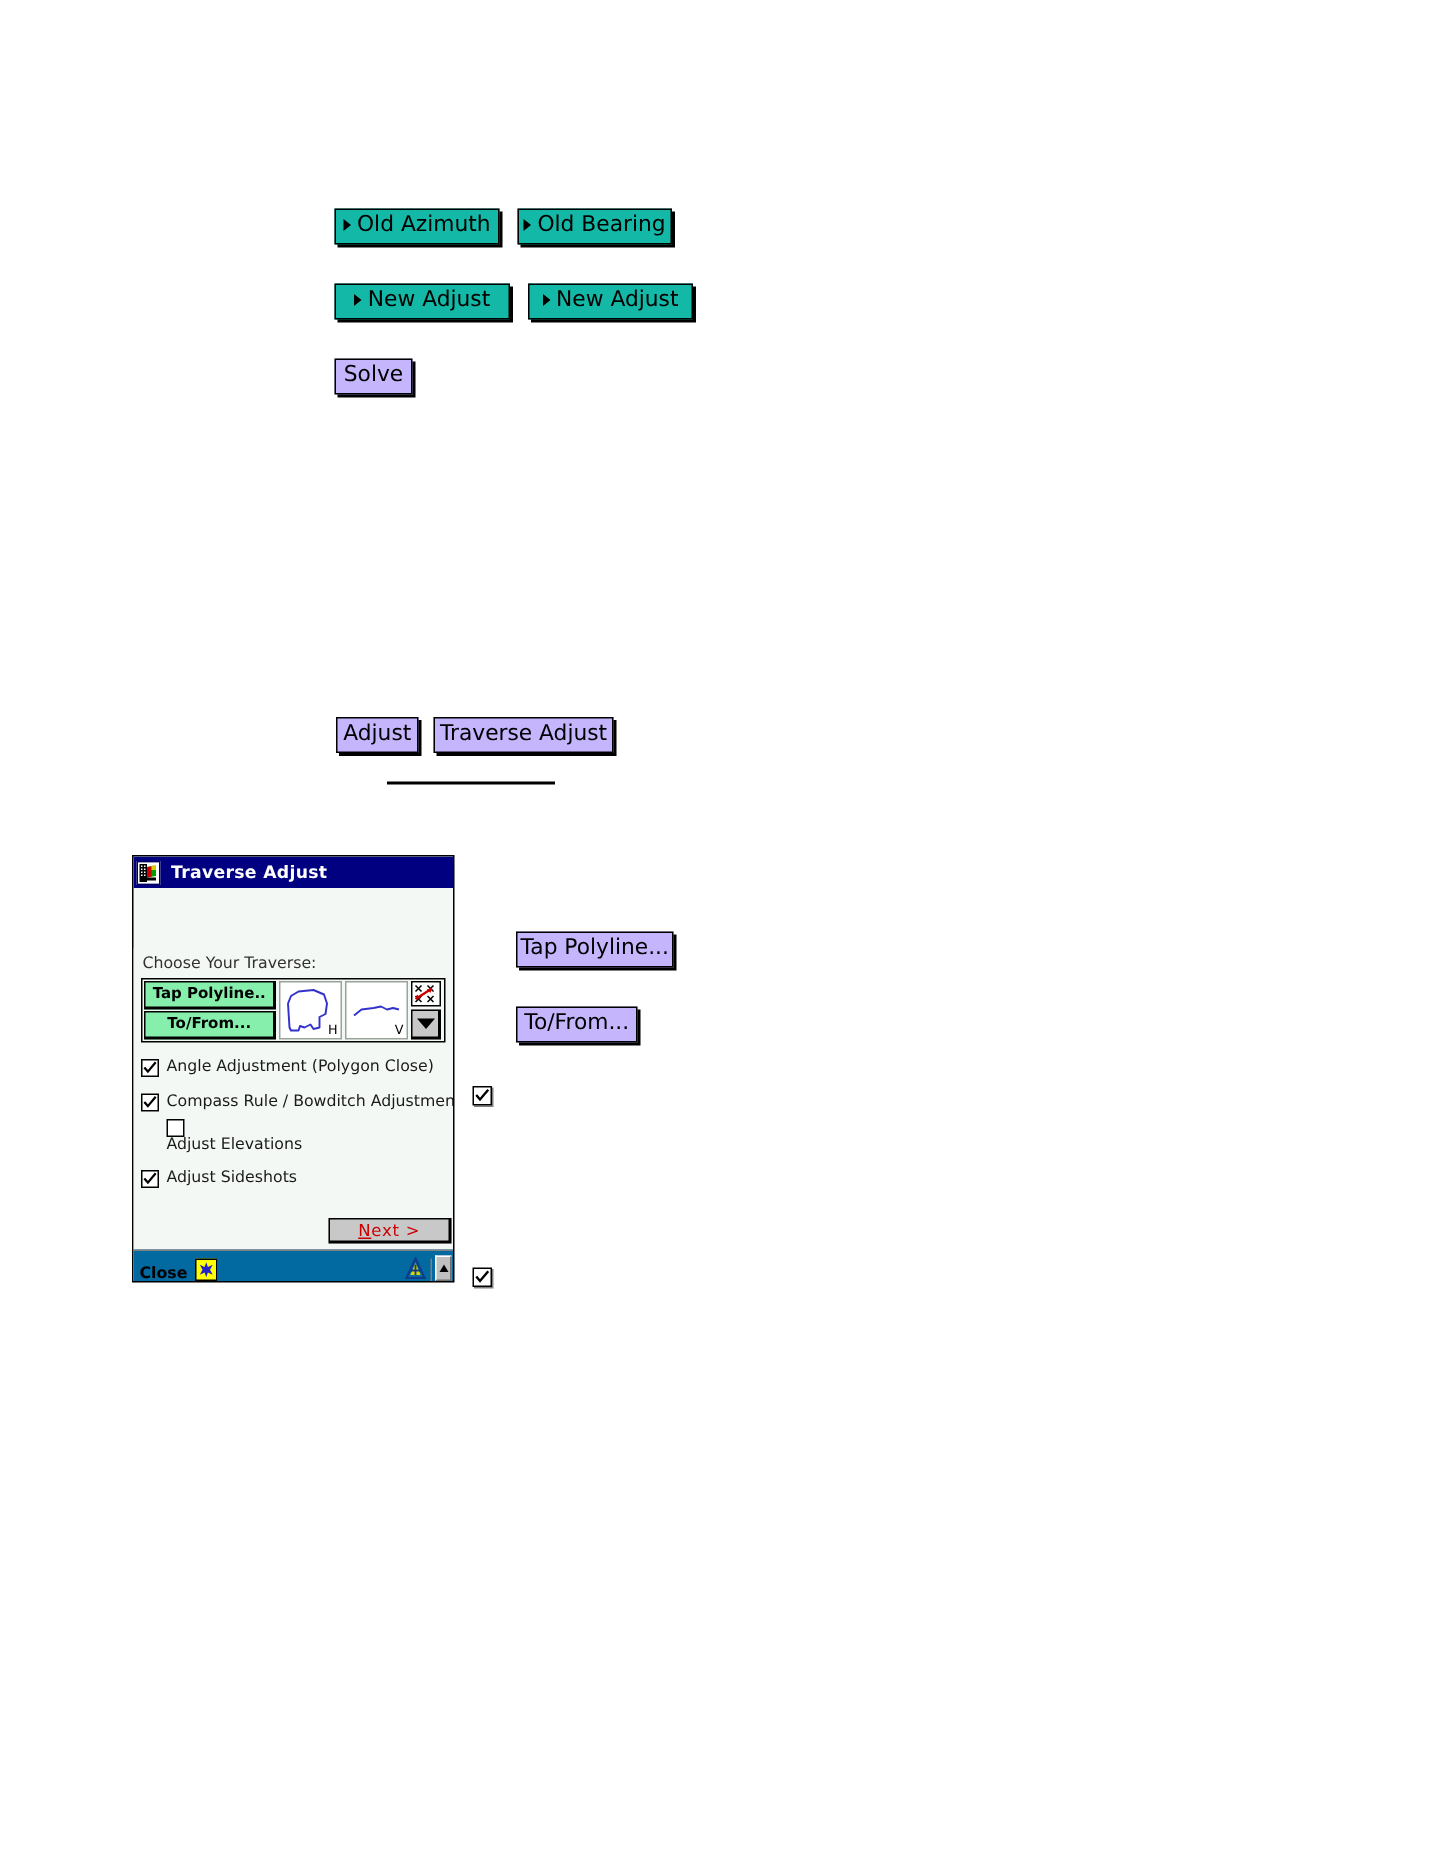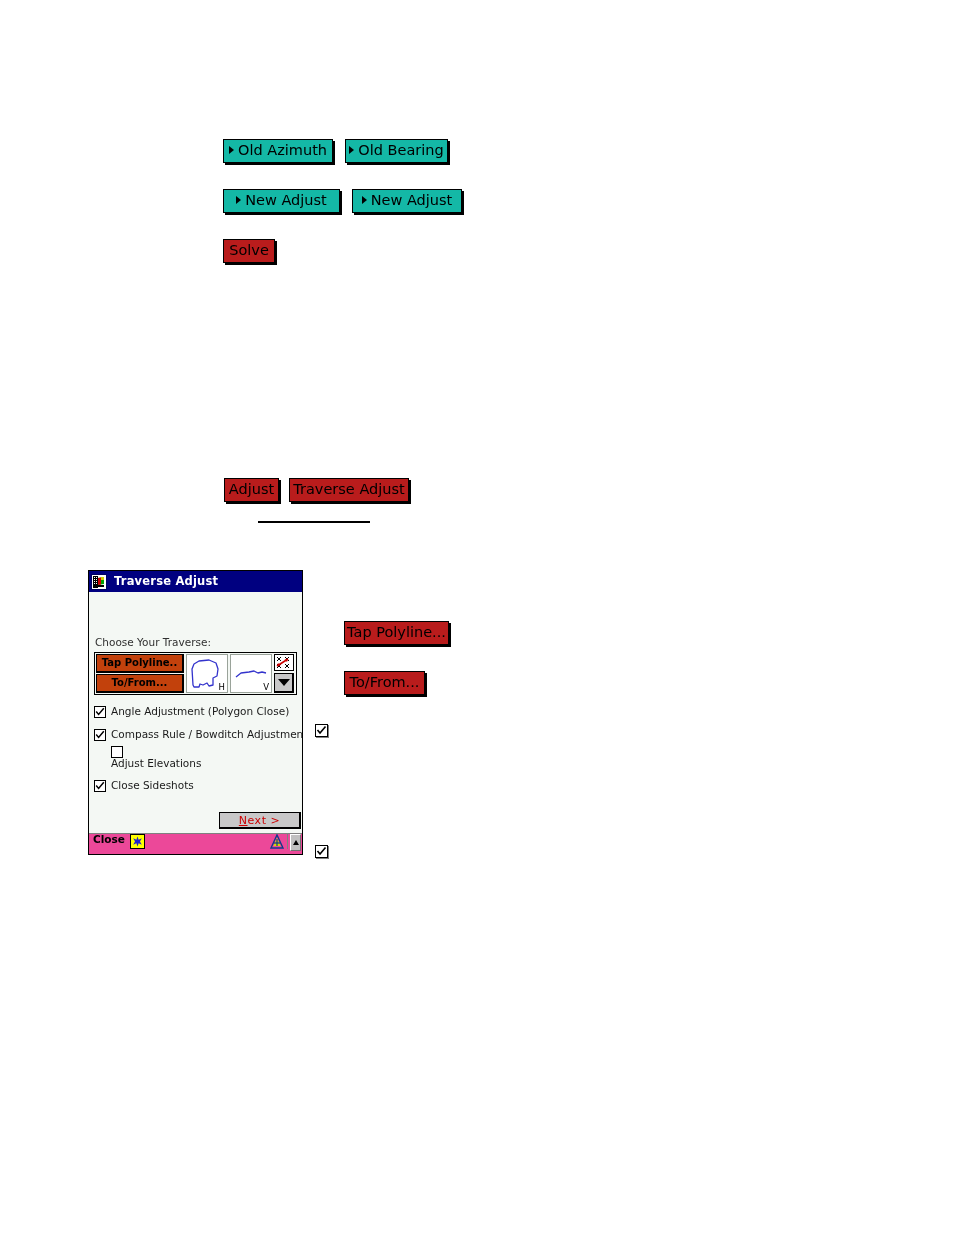--- a/index.html
+++ b/index.html
@@ -26,21 +26,21 @@
     font-size: 14.5px;
     color: #000000;
     line-height: 1;
     display: flex;
     align-items: center;
     justify-content: center;
     padding: 3px 7px 4px 7px;
     white-space: nowrap;
   }
   .docbtn.plain {
-    background: #b91c1c;
+    background: #c4b5fd;
     box-shadow: 2px 2px 0 #000000;
   }
   .docbtn .tri {
     display: inline-block;
     width: 0; height: 0;
     border-left: 5px solid #000;
     border-top: 4px solid transparent;
     border-bottom: 4px solid transparent;
     margin-right: 4px;
     position: relative;
@@ -132,21 +132,21 @@
   }
   .chooser-btns {
     display: flex;
     flex-direction: column;
     gap: 1px;
     width: 88px;
     flex: 0 0 auto;
   }
   .ceb {
     flex: 1 1 0;
-    background: #c2410c;
+    background: #86efac;
     border: 1px solid #000000;
     border-right-width: 2px;
     border-bottom-width: 2px;
     box-sizing: border-box;
     font-size: 10px;
     font-weight: bold;
     color: #000;
     display: flex;
     align-items: center;
     justify-content: center;
@@ -249,25 +249,25 @@
     letter-spacing: 0.5px;
     line-height: 1;
   }
   .nextbtn u { text-decoration: underline; }
 
   
   .statusbar {
     position: absolute;
     left: 0; right: 0; bottom: 0;
     height: 21px;
-    background: #ec4899;
+    background: #0369a1;
     border-top: 1px solid #808080;
     box-sizing: border-box;
     display: flex;
-    align-items: flex-start;
+    align-items: flex-end;
     padding: 0 1px 0 4px;
   }
   .closelbl {
     font-size: 10.5px;
     font-weight: bold;
     color: #000;
     line-height: 1;
     margin-right: 5px;
   }
   .starbtn {
@@ -443,21 +443,21 @@
         <div class="cbrow indent">
           <span class="cbox"></span>
           <span class="cblabel">Adjust Elevations</span>
         </div>
         <div class="cbrow">
           <span class="cbox">
             <svg width="10" height="10" viewBox="0 0 10 10">
               <path d="M1.2 4.6 L3.6 7.4 L8.8 1.2" fill="none" stroke="#000" stroke-width="1.5"></path>
             </svg>
           </span>
-          <span class="cblabel">Close Sideshots</span>
+          <span class="cblabel">Adjust Sideshots</span>
         </div>
       </div>
 
     <div class="nextbtn">
       <u>N</u>
         <span>ext &gt;</span>
     </div>
   </div>
 
   <div class="statusbar">

